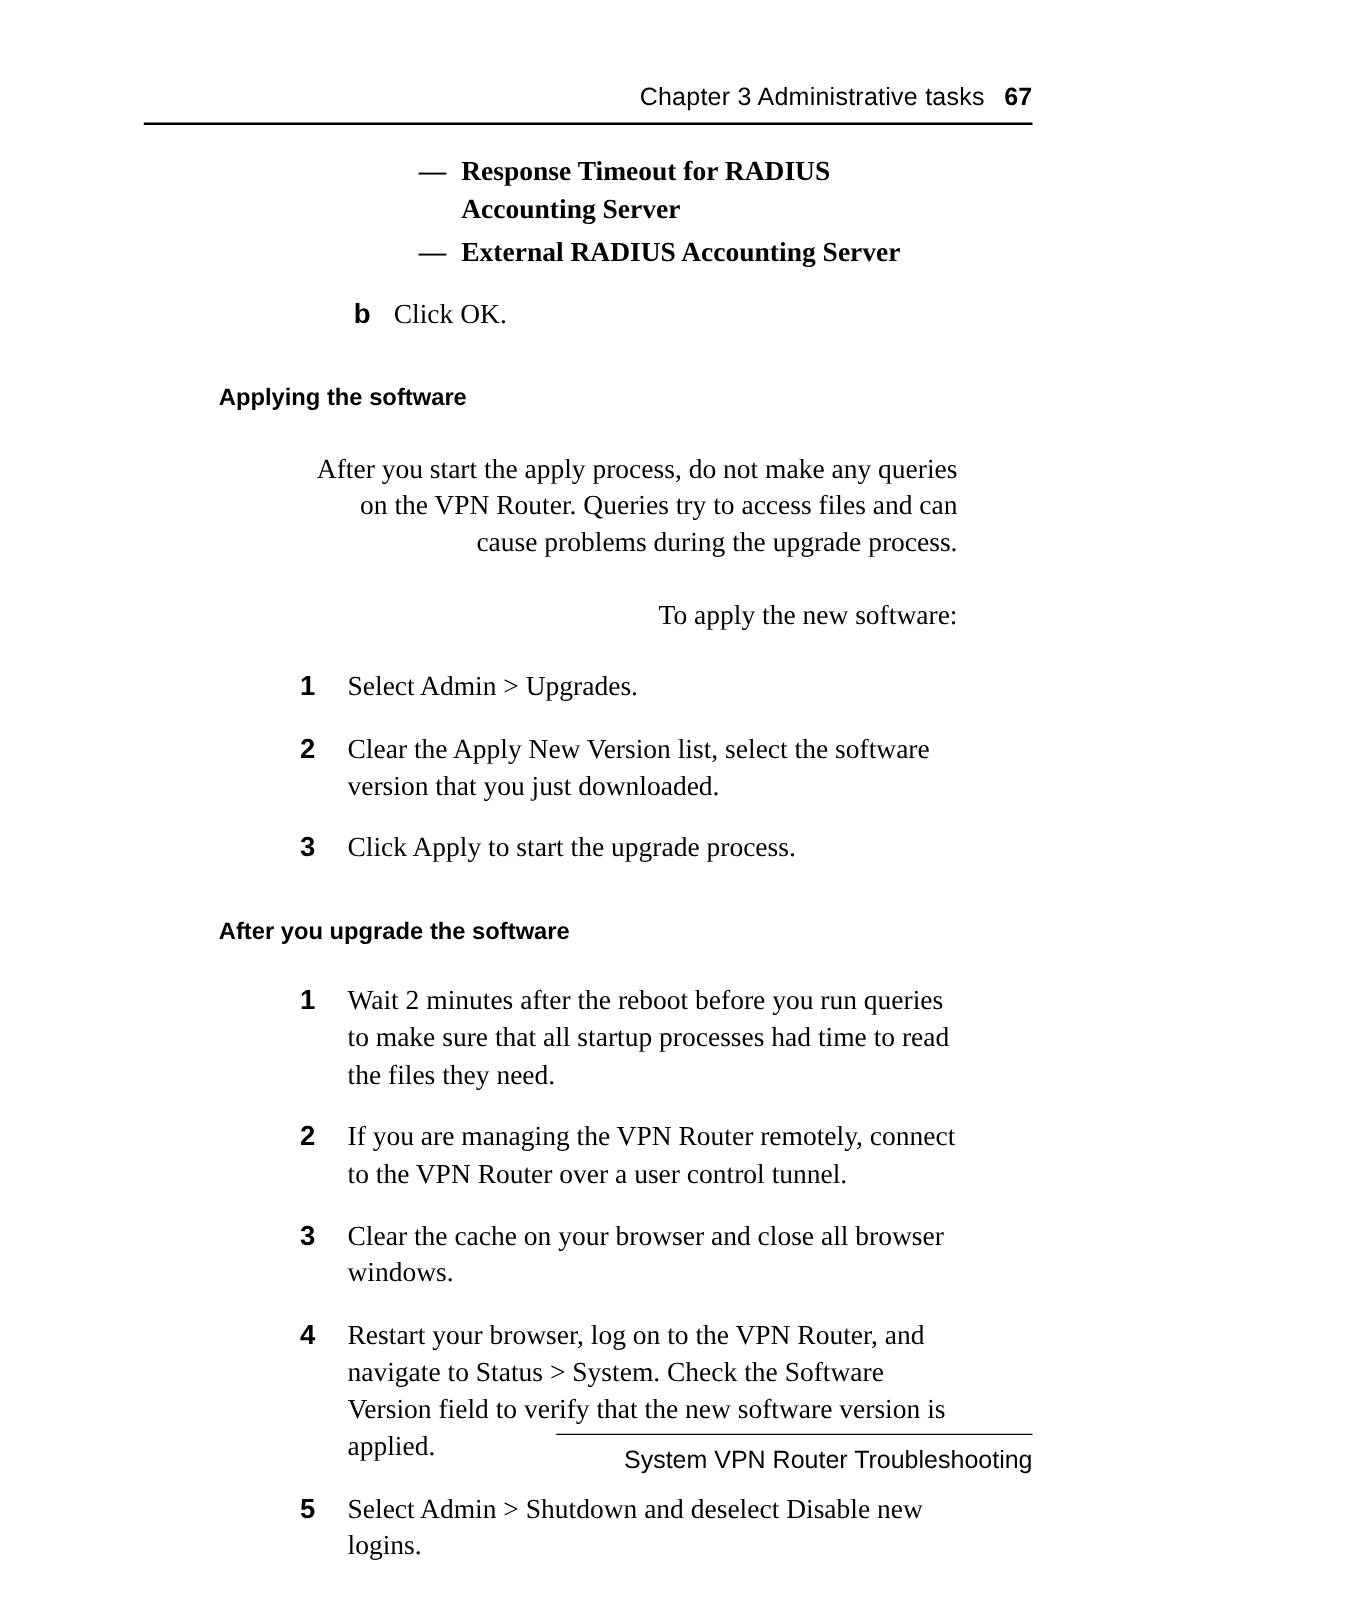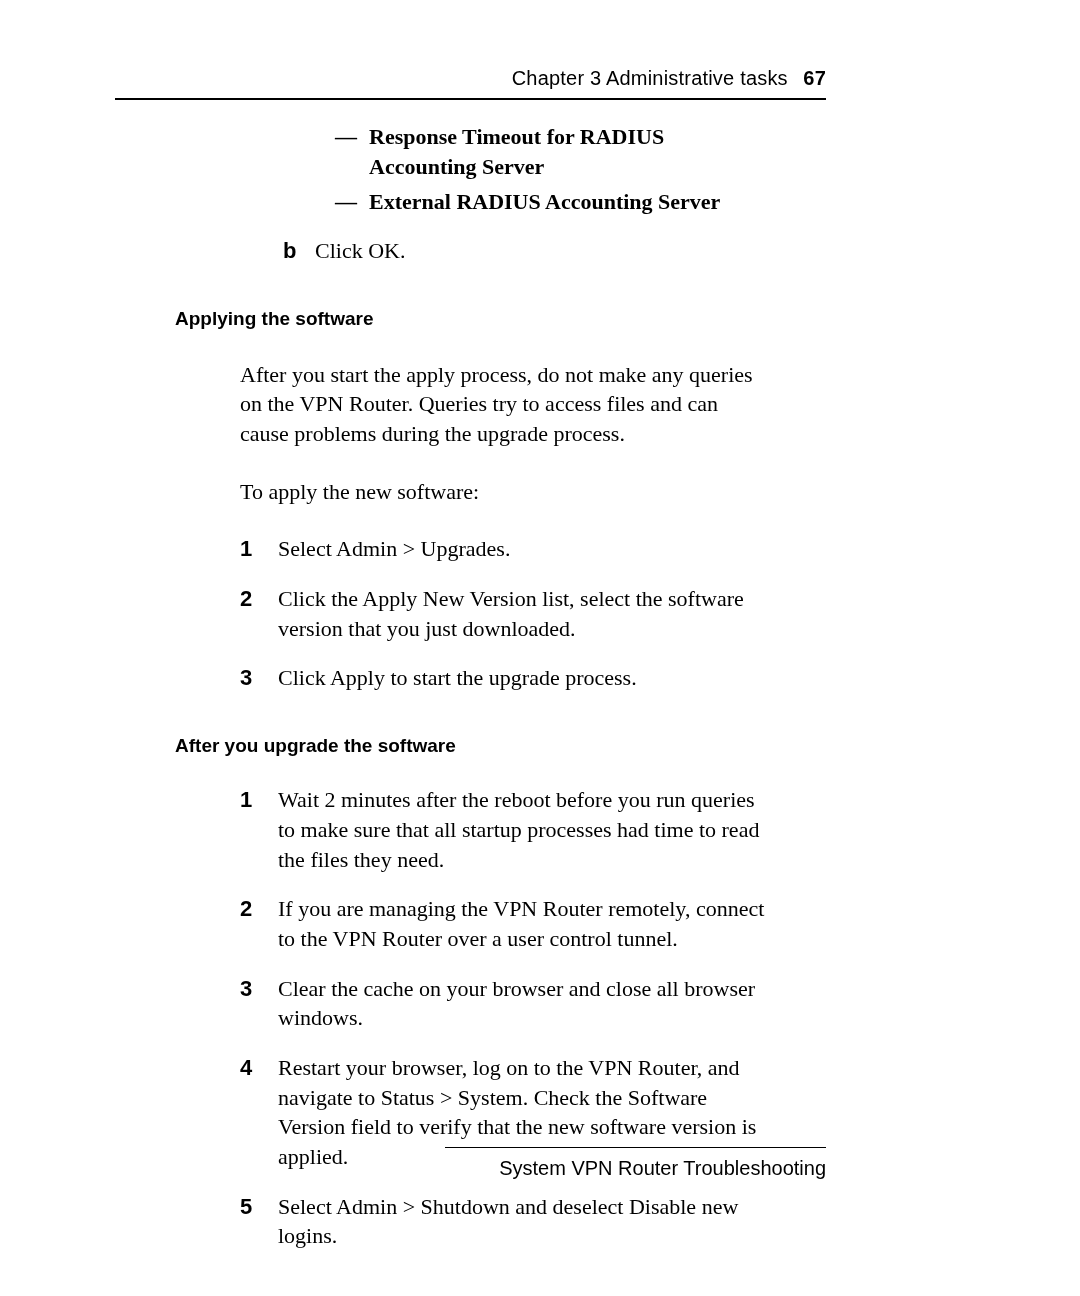--- a/index.html
+++ b/index.html
@@ -75,20 +75,21 @@
     font-family: Helvetica, Arial, sans-serif;
     font-weight: bold;
     font-size: 19px;
     margin: 42px 0 0 60px;
   }
 
   .body-text {
     margin: 30px 60px 0 125px;
     font-size: 22px;
     line-height: 1.35;
+    text-align: right;
   }
   .body-text.second { margin-top: 28px; font-family: Liberation Serif, serif; }
 
   
   .num-row {
     display: flex;
     margin: 20px 60px 0 125px;
     font-size: 22px;
     line-height: 1.35;
   }
@@ -185,21 +186,21 @@
 
     <div class="num-row first">
       <span class="marker">1</span>
       <span class="body">
         <span>Select </span><span class="b">Admin &gt; Upgrades</span><span>.</span>
       </span>
     </div>
     <div class="num-row">
       <span class="marker">2</span>
       <span class="body">
-        <span>Click the </span><span class="b">Apply New Version</span><span> list, select the software version that you just downloaded.</span>
+        <span>Clear the </span><span class="b">Apply New Version</span><span> list, select the software version that you just downloaded.</span>
       </span>
     </div>
     <div class="num-row">
       <span class="marker">3</span>
       <span class="body">
         <span>Click </span><span class="b">Apply</span><span> to start the upgrade process.</span>
       </span>
     </div>
 
     <h2 class="section">After you upgrade the software</h2>

